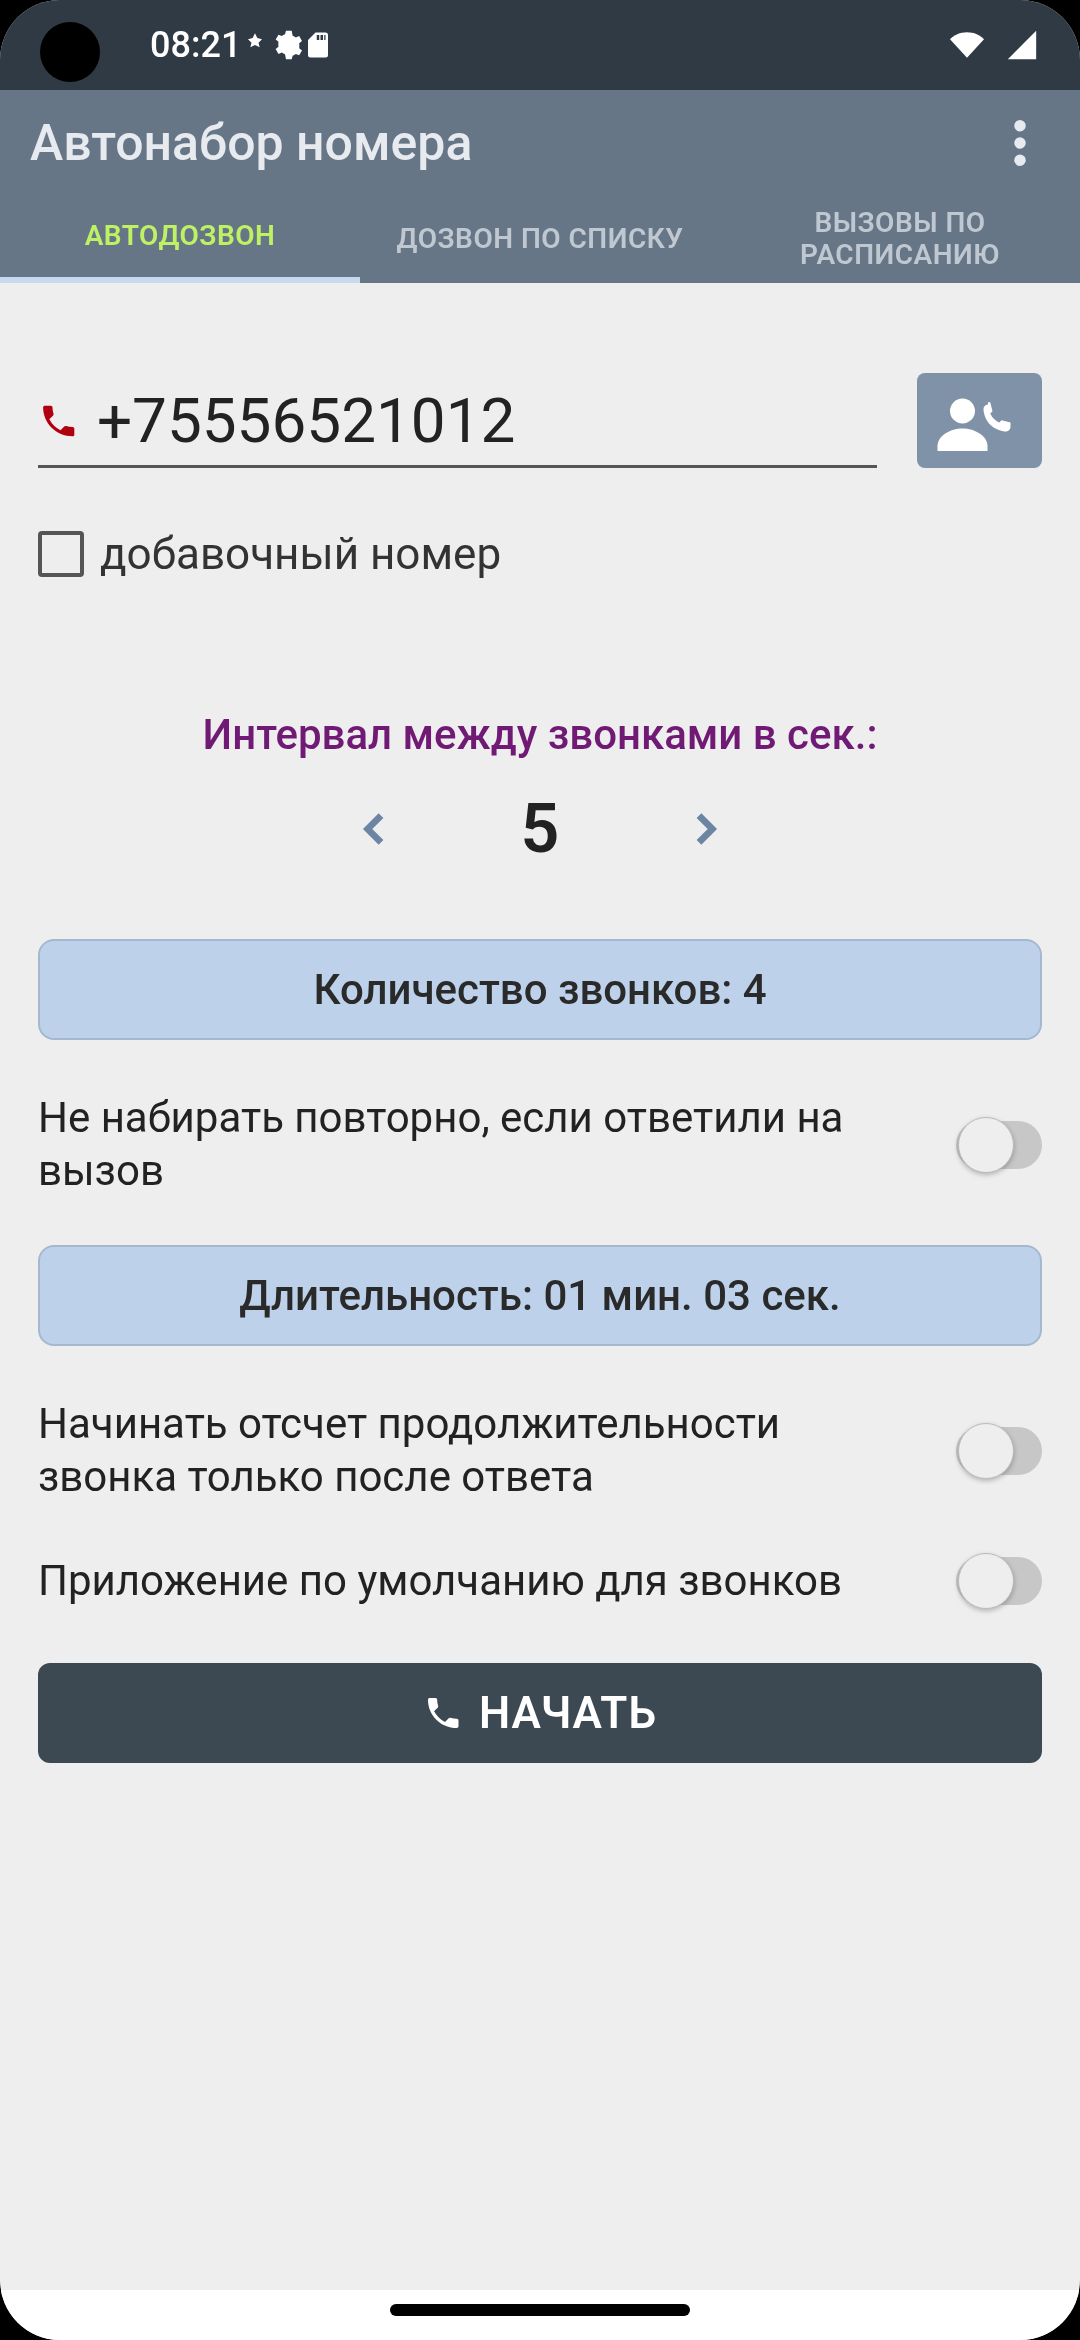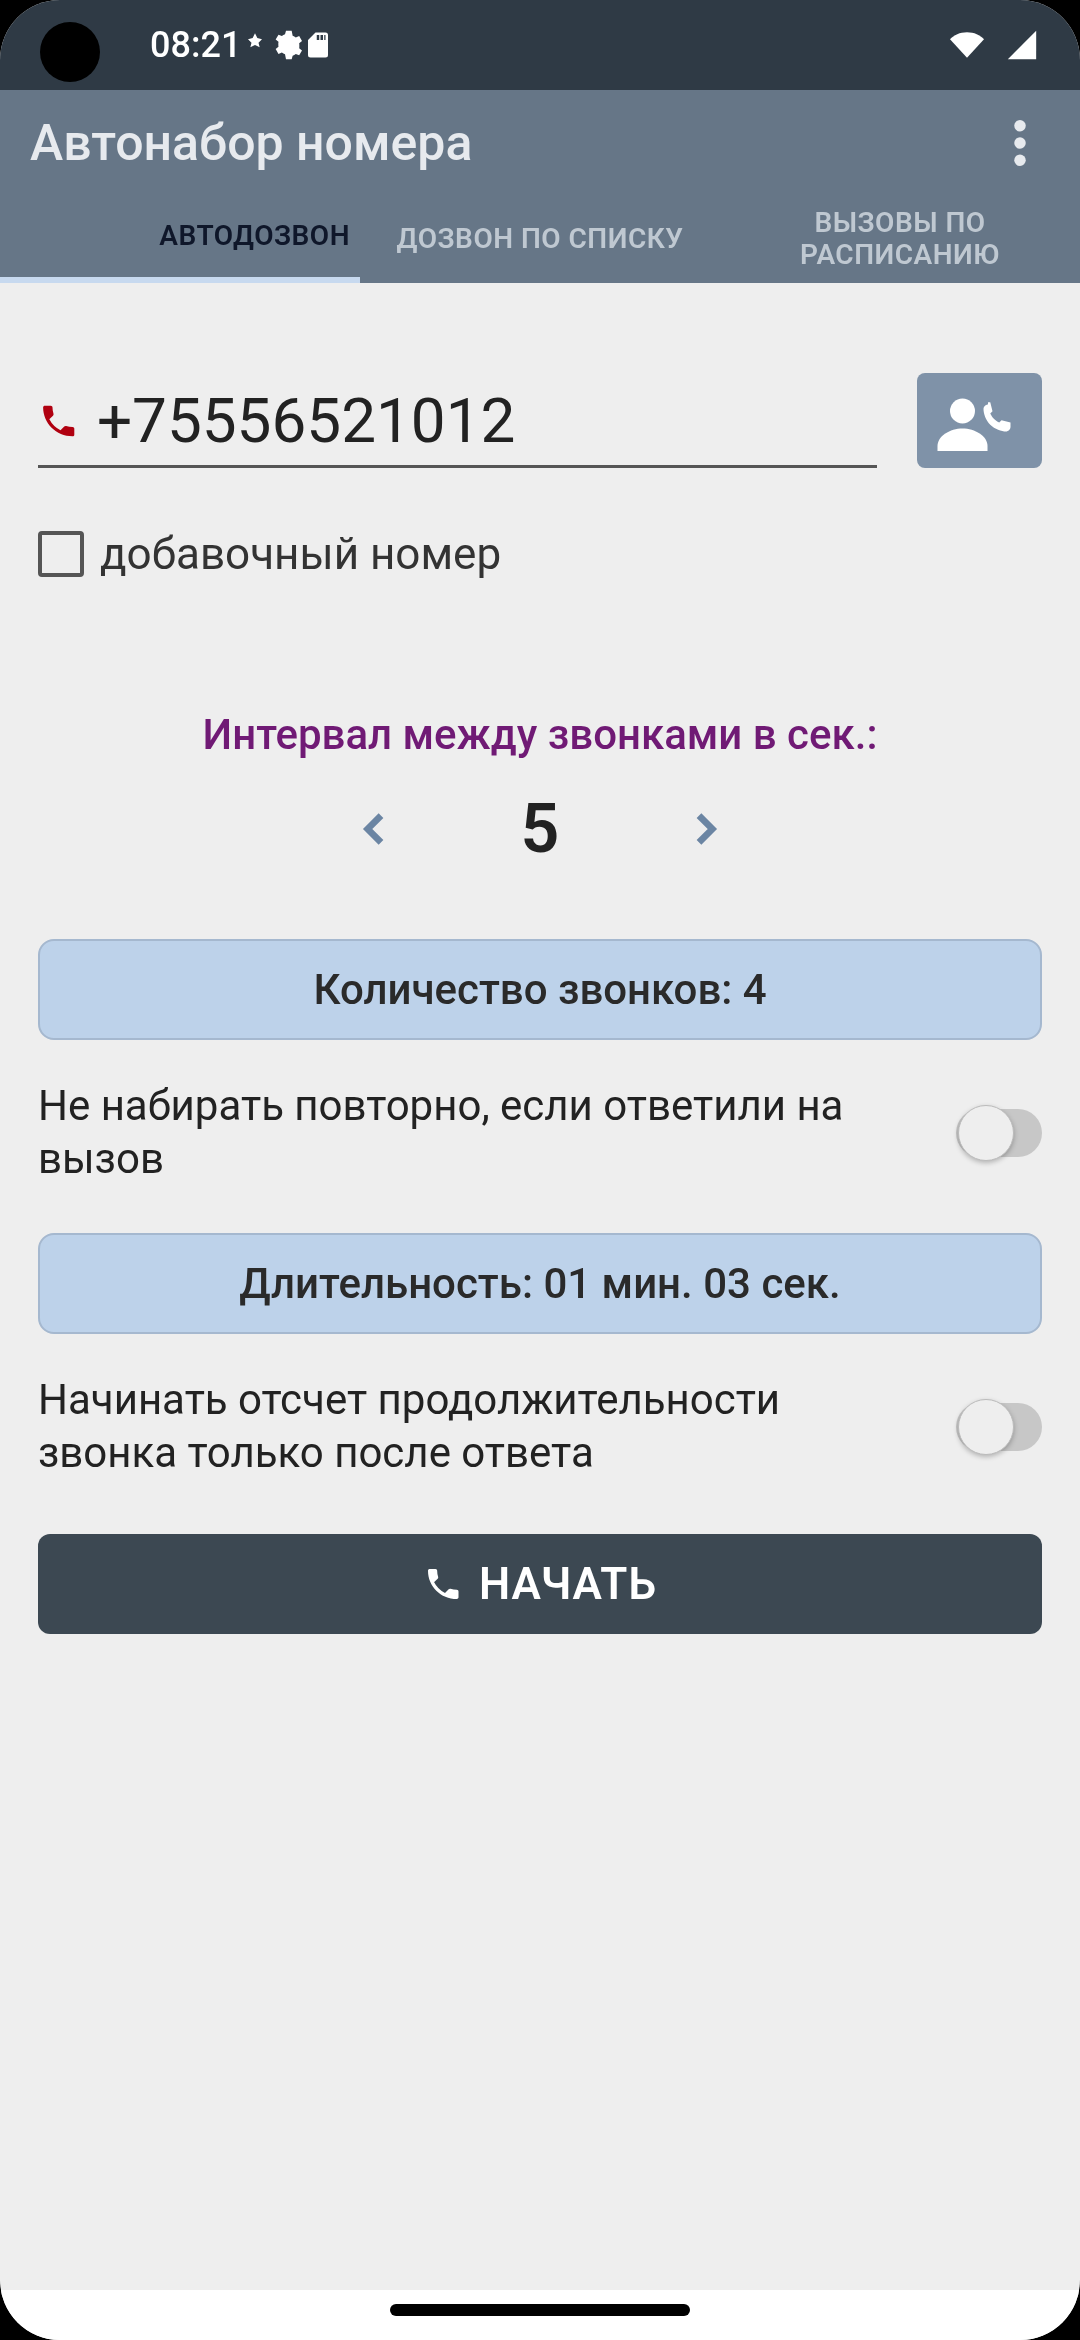--- a/index.html
+++ b/index.html
@@ -91,23 +91,22 @@
     justify-content: center;
     text-align: center;
     font-size: 28px;
     font-weight: 600;
     color: #bfc8d1;
     line-height: 1.15;
     letter-spacing: 0.5px;
     padding: 0 10px;
   }
   .tab.active {
-    color: #0f172a;
+    color: #bef264;
     border-bottom: 6px solid #c7d9ef;
-    justify-content: flex-end;
   }
   
   .content {
     padding: 0 38px;
   }
   .phone-row {
     display: flex;
     align-items: flex-end;
     gap: 40px;
     margin-top: 90px;
@@ -190,21 +189,21 @@
     font-size: 42px;
     font-weight: 500;
     color: #2a2a2a;
     margin-top: 70px;
   }
   .info-chip.second { margin-top: 48px; }
   .setting-row {
     display: flex;
     align-items: center;
     gap: 30px;
-    margin-top: 40px;
+    margin-top: 52px;
     justify-content: space-between;
   }
   .setting-text {
     flex: 1;
     font-size: 42px;
     color: #222;
     line-height: 1.25;
   }
   .toggle {
     width: 86px;
@@ -365,20 +364,26 @@
       <span>Длительность: 01 мин. 03 сек.</span>
     </div>
 
     <div class="setting-row">
       <div class="setting-text">Начинать отсчет продолжительности звонка только после ответа</div>
       <div class="toggle">
         <div class="toggle-knob"></div>
       </div>
     </div>
 
+    <div class="setting-row">
+      <div class="setting-text">Приложение по умолчанию для звонков</div>
+      <div class="toggle">
+        <div class="toggle-knob"></div>
+      </div>
+    </div>
 
     <div class="start-btn">
       <svg width="40" height="40" viewBox="0 0 24 24">
           <path fill="#fff" d="M6.6 10.8a15 15 0 006.6 6.6l2.2-2.2c.3-.3.7-.4 1.1-.3 1.2.4 2.5.6 3.8.6.6 0 1 .5 1 1V20c0 .6-.5 1-1 1C10.6 21 3 13.4 3 4c0-.6.5-1 1-1h3.5c.6 0 1 .5 1 1 0 1.3.2 2.6.6 3.8.1.4 0 .8-.3 1.1l-2.2 2z"></path>
         </svg>
       <span>НАЧАТЬ</span>
     </div>
 
   </div>
 

